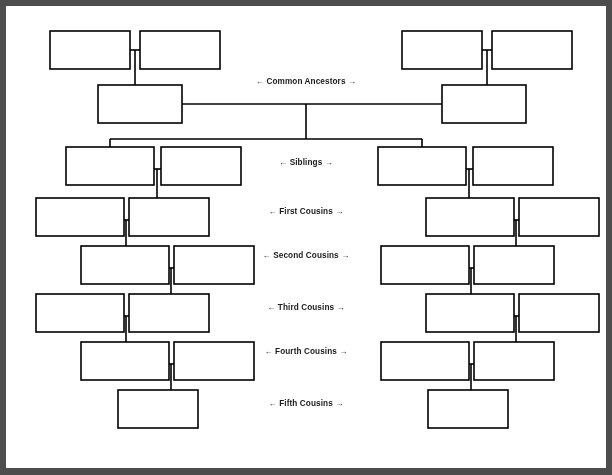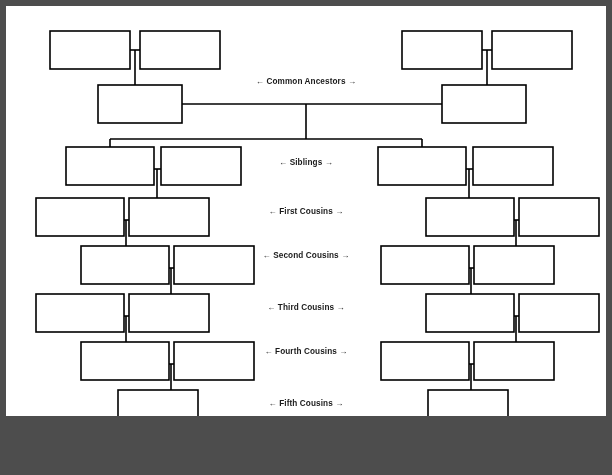--- a/index.html
+++ b/index.html
@@ -12,21 +12,21 @@
     width: 612px;
     height: 475px;
     overflow: hidden;
     font-family: "Liberation Sans", sans-serif;
   }
   #page {
     position: absolute;
     left: 6px;
     top: 6px;
     width: 600px;
-    height: 410px;
+    height: 462px;
     background: #ffffff;
     overflow: hidden;
   }
   #chart-svg {
     display: block;
     width: 600px;
     height: 462px;
   }
   .node-box {
     fill: #ffffff;

